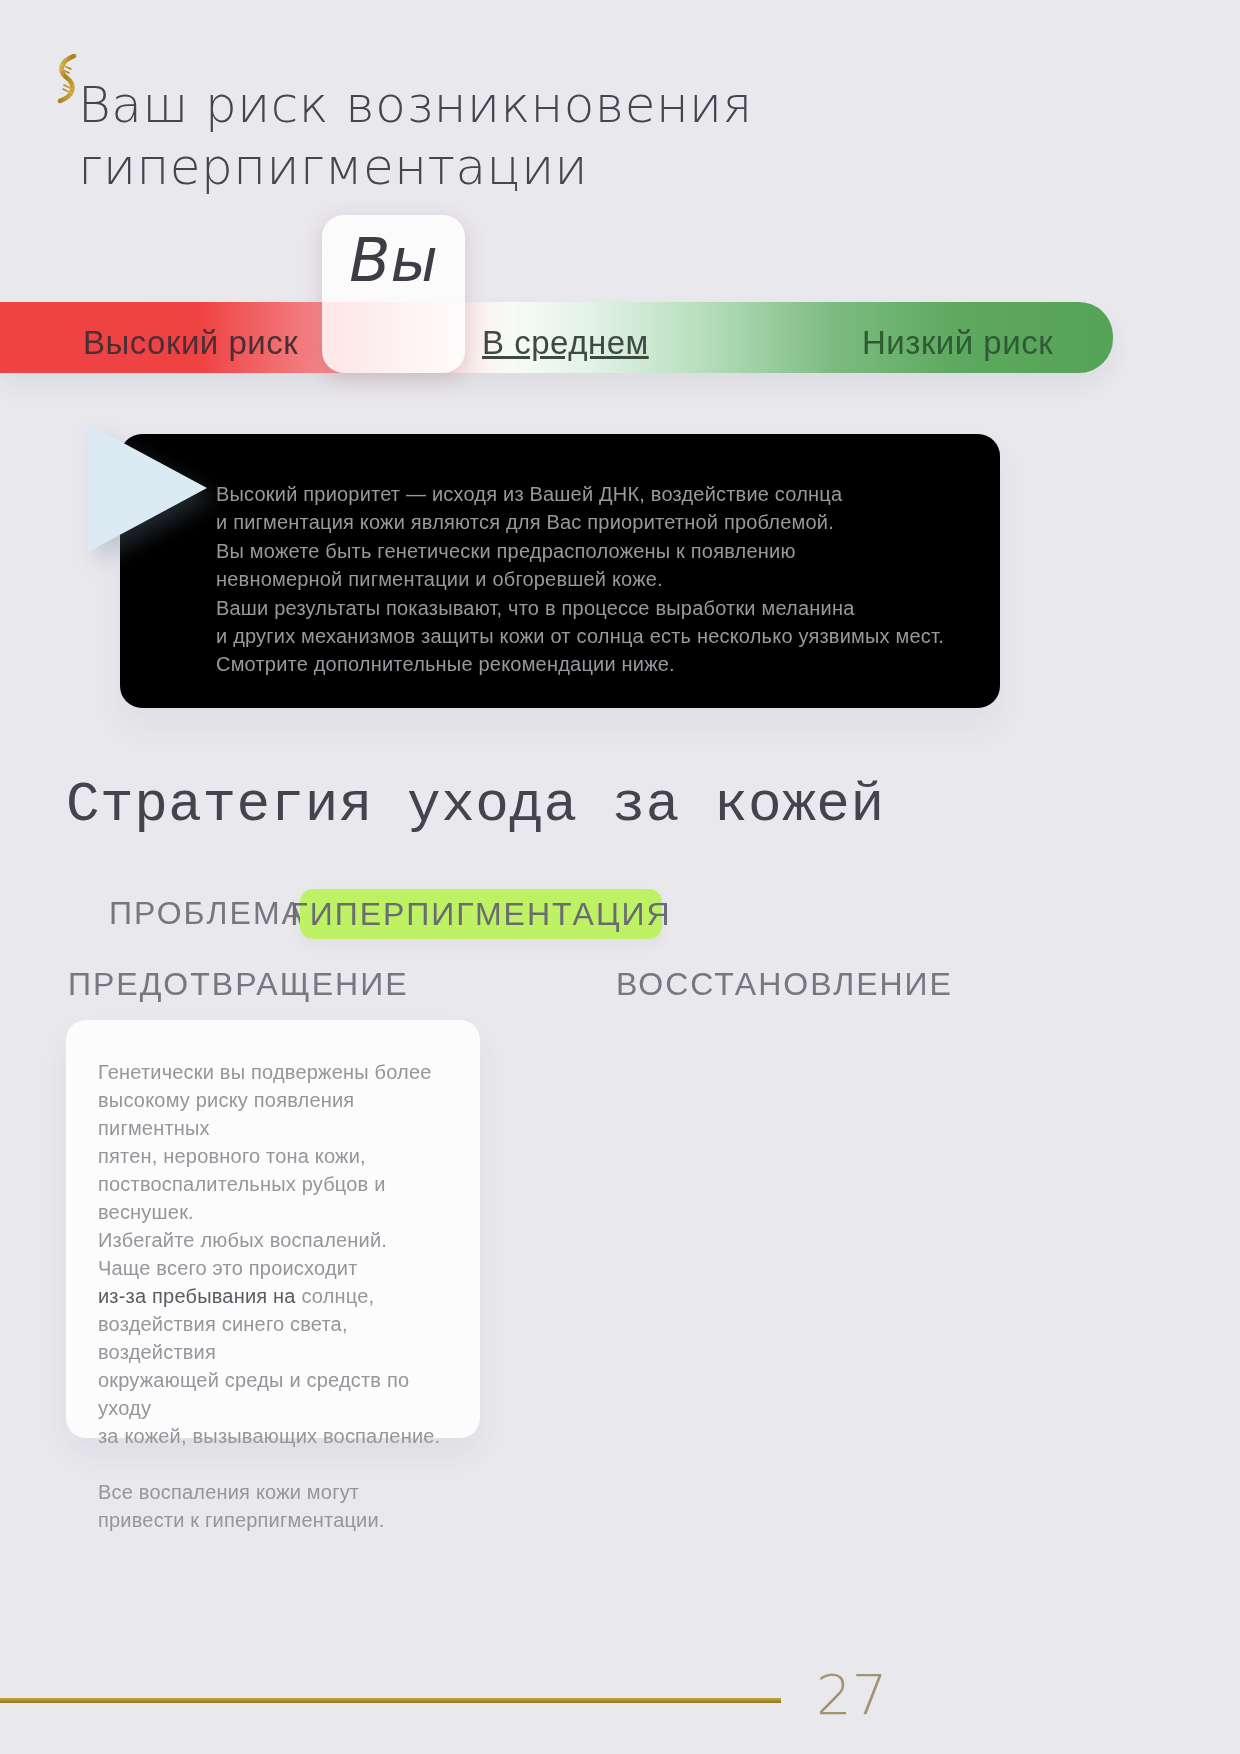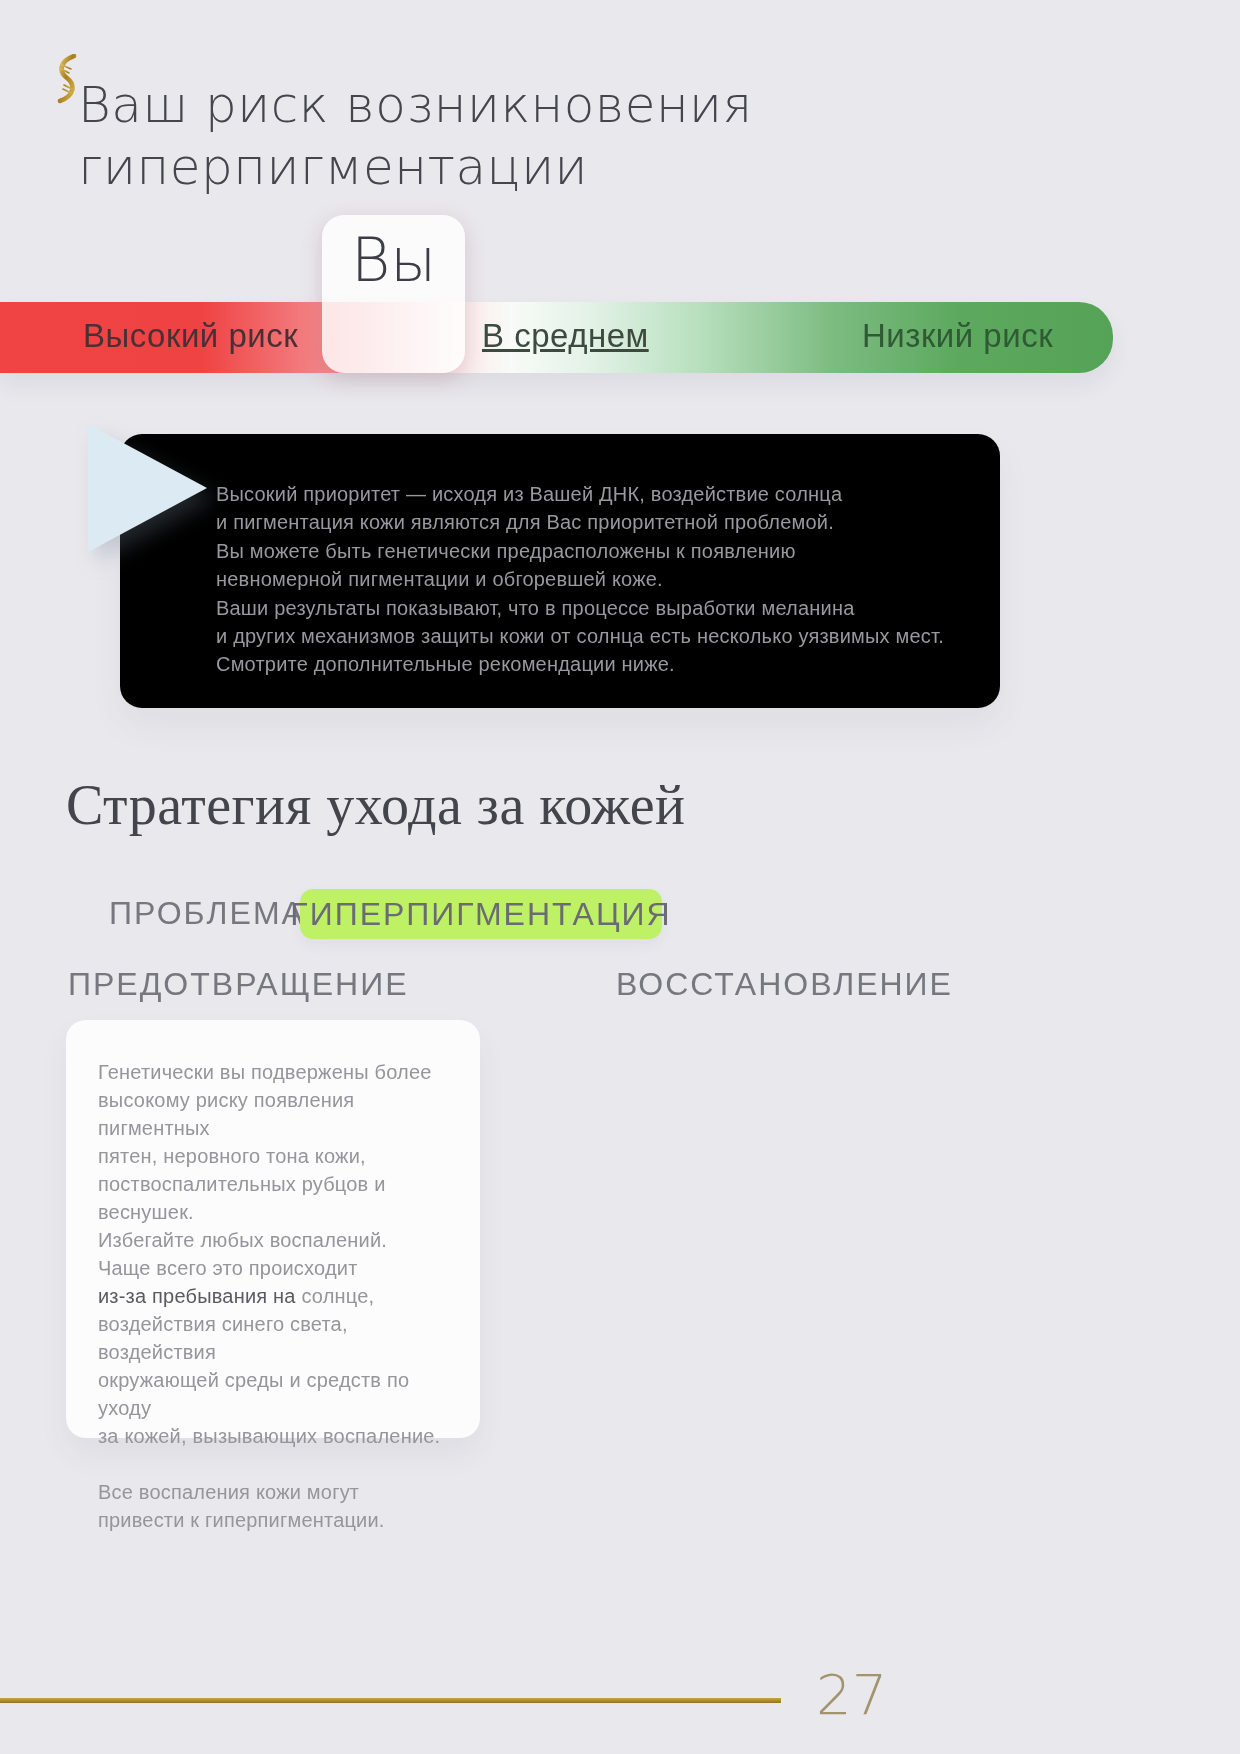--- a/index.html
+++ b/index.html
@@ -25,35 +25,35 @@
     position:absolute;left:0;top:302px;width:1113px;height:71px;
     border-radius:0 34px 34px 0;
     background:linear-gradient(90deg,
       #f04444 0%, #ef4243 18%, #f5989b 32%, #fce9ea 41%,
       #f8fbf7 46%, #e3f2e7 53%, #b7dfbd 63%, #7cbb80 75%,
       #5da95f 86%, #55a357 100%);
     box-shadow:0 12px 22px rgba(60,60,80,.07);
     z-index:1;
   }
   .risk-label{
-    position:absolute;top:0;height:57px;display:flex;align-items:center;
+    position:absolute;top:7px;height:57px;display:flex;align-items:center;
     padding-top:10px;box-sizing:border-box;
     font-size:33px;font-weight:400;letter-spacing:.5px;
   }
   .risk-label.high{left:83px;color:#4a3036;}
   .risk-label.medium{left:482px;color:#3d4a40;text-decoration:underline;}
   .risk-label.low{left:862px;color:#2f5a34;}
   .you-card{
     position:absolute;left:322px;top:215px;width:143px;height:158px;
     background:rgba(255,255,255,.8);
     border-radius:22px;
     box-shadow:0 6px 20px rgba(150,90,100,.25);
     z-index:2;
     display:flex;justify-content:center;
-    padding-top:12px;box-sizing:border-box;
+    padding-top:12px;box-sizing:border-box;font-style:italic;
   }
   .you-card span{
     font-family:"DejaVu Sans",sans-serif;
     font-weight:200;font-size:60px;line-height:66px;color:#3d3d46;
   }
   
   .pointer-triangle{
     position:absolute;left:88px;top:424px;width:120px;height:128px;z-index:4;
     filter:drop-shadow(8px 10px 10px rgba(110,130,150,.30));
   }
@@ -64,21 +64,21 @@
     z-index:3;box-sizing:border-box;
     padding:46px 24px 0 96px;
   }
   .summary-card p{
     margin:0;font-size:20px;line-height:28.4px;color:#98989e;
     white-space:pre-line;letter-spacing:.2px;
   }
   
   .section-title{
     position:absolute;left:66px;top:772px;margin:0;
-    font-family:Liberation Serif, serif;
+    font-family:Liberation Mono, monospace;
     font-weight:200;font-size:56px;line-height:66px;color:#44444d;
     letter-spacing:.5px;
   }
   .caps-label{
     position:absolute;margin:0;
     font-size:32px;font-weight:300;color:#77777f;letter-spacing:2px;
   }
   .label-problem{left:68px;top:895px;margin-left:41px;}
   .label-prevention{left:68px;top:966px;}
   .label-restoration{left:616px;top:966px;}

